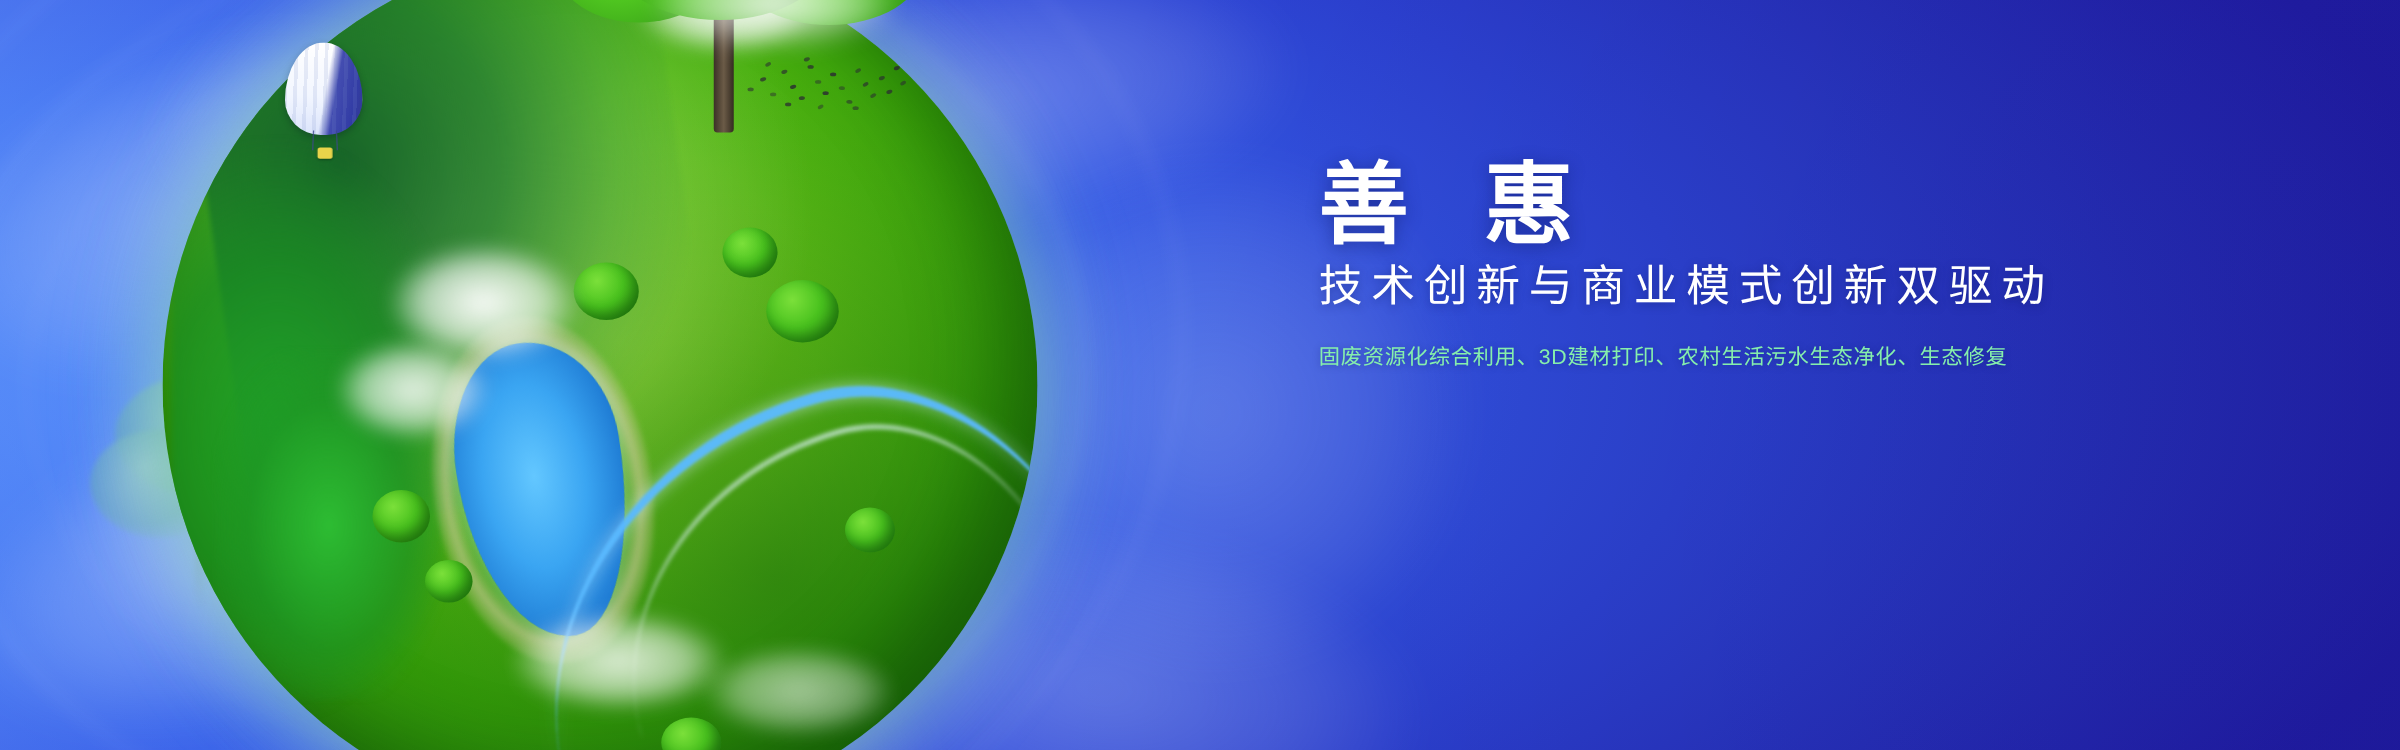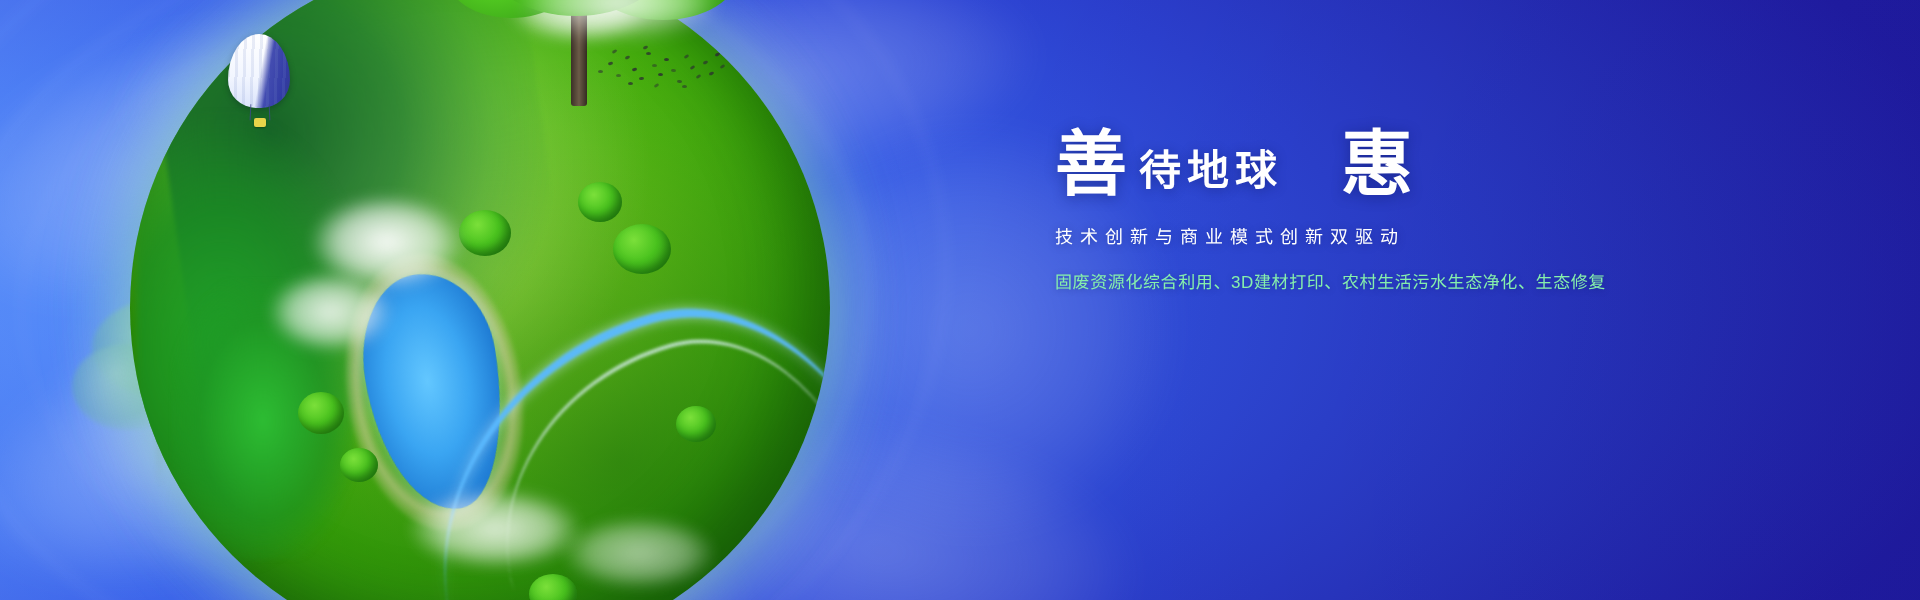--- a/index.html
+++ b/index.html
@@ -178,21 +178,21 @@
   .headline{ display:flex; align-items:flex-end; white-space:nowrap;
              color:#fff; line-height:1; }
   .hl-big{ font-family:"DejaVu Serif","Liberation Serif",serif;
            font-size:72px; font-weight:700; letter-spacing:2px;
            text-shadow:0 2px 14px rgba(10,20,90,.45); }
   .hl-sm{ font-family:"DejaVu Serif","Liberation Serif",serif;
           font-size:42px; font-weight:700; letter-spacing:6px;
           margin:0 0 8px 10px; text-shadow:0 2px 12px rgba(10,20,90,.45); }
   .hl-gap{ display:inline-block; width:58px; }
 
-  .subtitle{ margin-top:22px; color:#FFFFFF; font-size:18px; font-weight:400;
+  .subtitle{ color:#FFFFFF; font-size:35px; font-weight:400;
              letter-spacing:7px; white-space:nowrap;
              text-shadow:0 1px 8px rgba(10,20,90,.40);font-family:Liberation Serif, serif; }
 
   .desc{ margin-top:20px; color:#86efac; font-size:17px; letter-spacing:.6px;
          white-space:nowrap; text-shadow:0 1px 6px rgba(10,20,90,.35); }
 
   .cta{ display:inline-flex; align-items:center; justify-content:center; gap:9px;
         margin-top:26px; padding:0 26px; height:40px; min-width:116px;
         border:1px solid rgba(255,255,255,.92); border-radius:3px;
         color:#fff; font-size:15px; letter-spacing:1.5px; background:transparent;
@@ -293,21 +293,20 @@
       <span class="bird" style="left: 60px; top: 40px; transform: rotate(-28deg); opacity: 0.55;"></span>
       <span class="bird" style="left: 88px; top: 41px; transform: rotate(0deg); opacity: 0.65;"></span>
       <span class="bird" style="left: 18px; top: 6px; transform: rotate(-28deg); opacity: 0.65;"></span>
       <span class="bird" style="left: 49px; top: 2px; transform: rotate(-21deg); opacity: 0.75;"></span>
     </div>
 
   <div class="content">
 
     <div class="headline">
       <span class="hl-big">善</span>
-      <span class="hl-sm">待地球</span>
       <span class="hl-gap"></span>
       <span class="hl-big">惠</span>
     </div>
 
     <div class="subtitle">技术创新与商业模式创新双驱动</div>
 
     <div class="desc">固废资源化综合利用、3D建材打印、农村生活污水生态净化、生态修复</div>
 
 
   </div>

